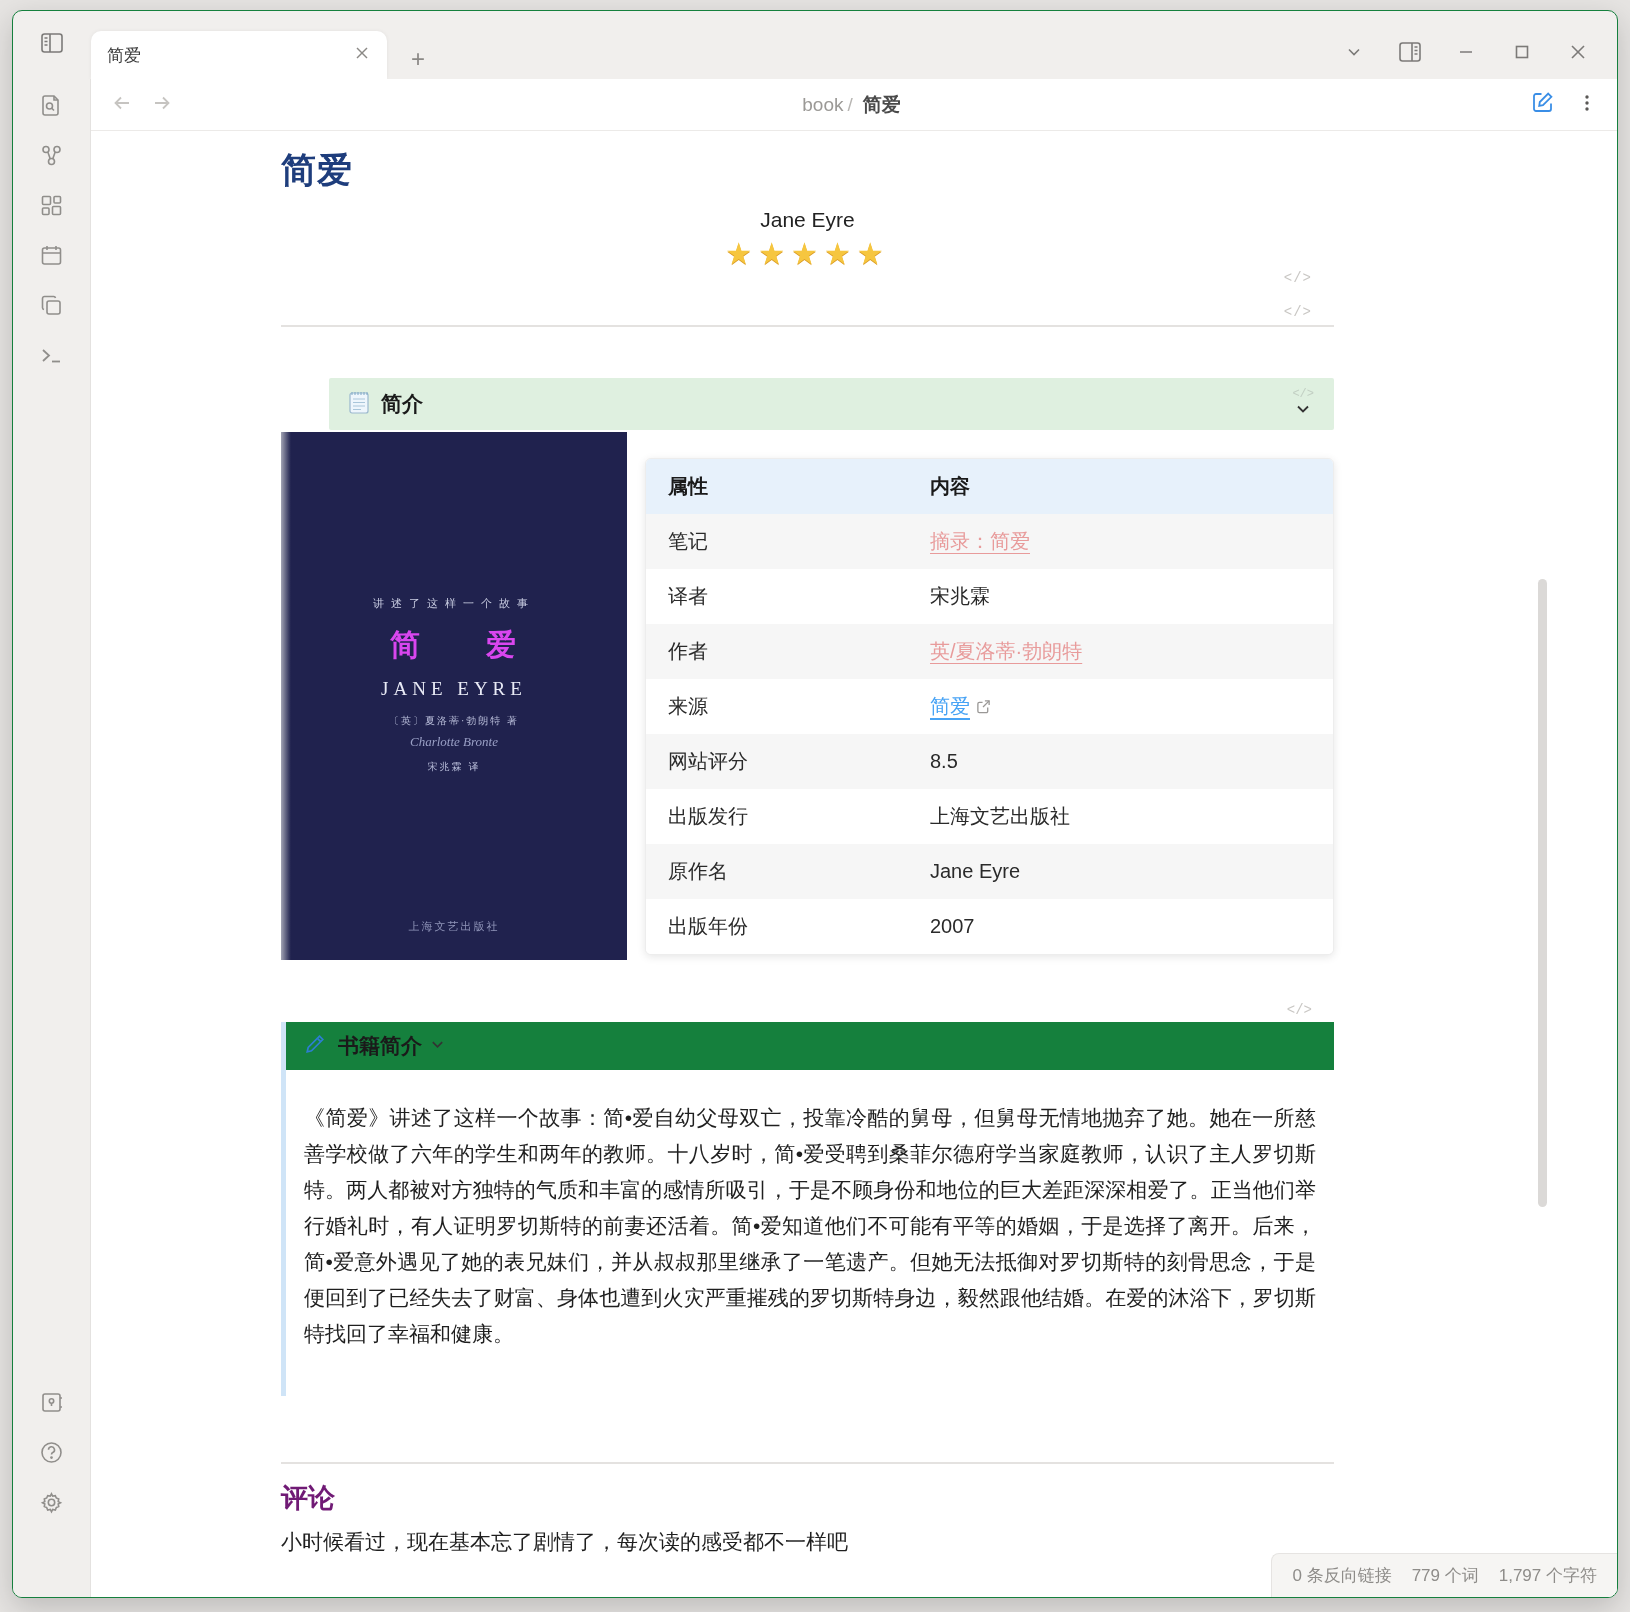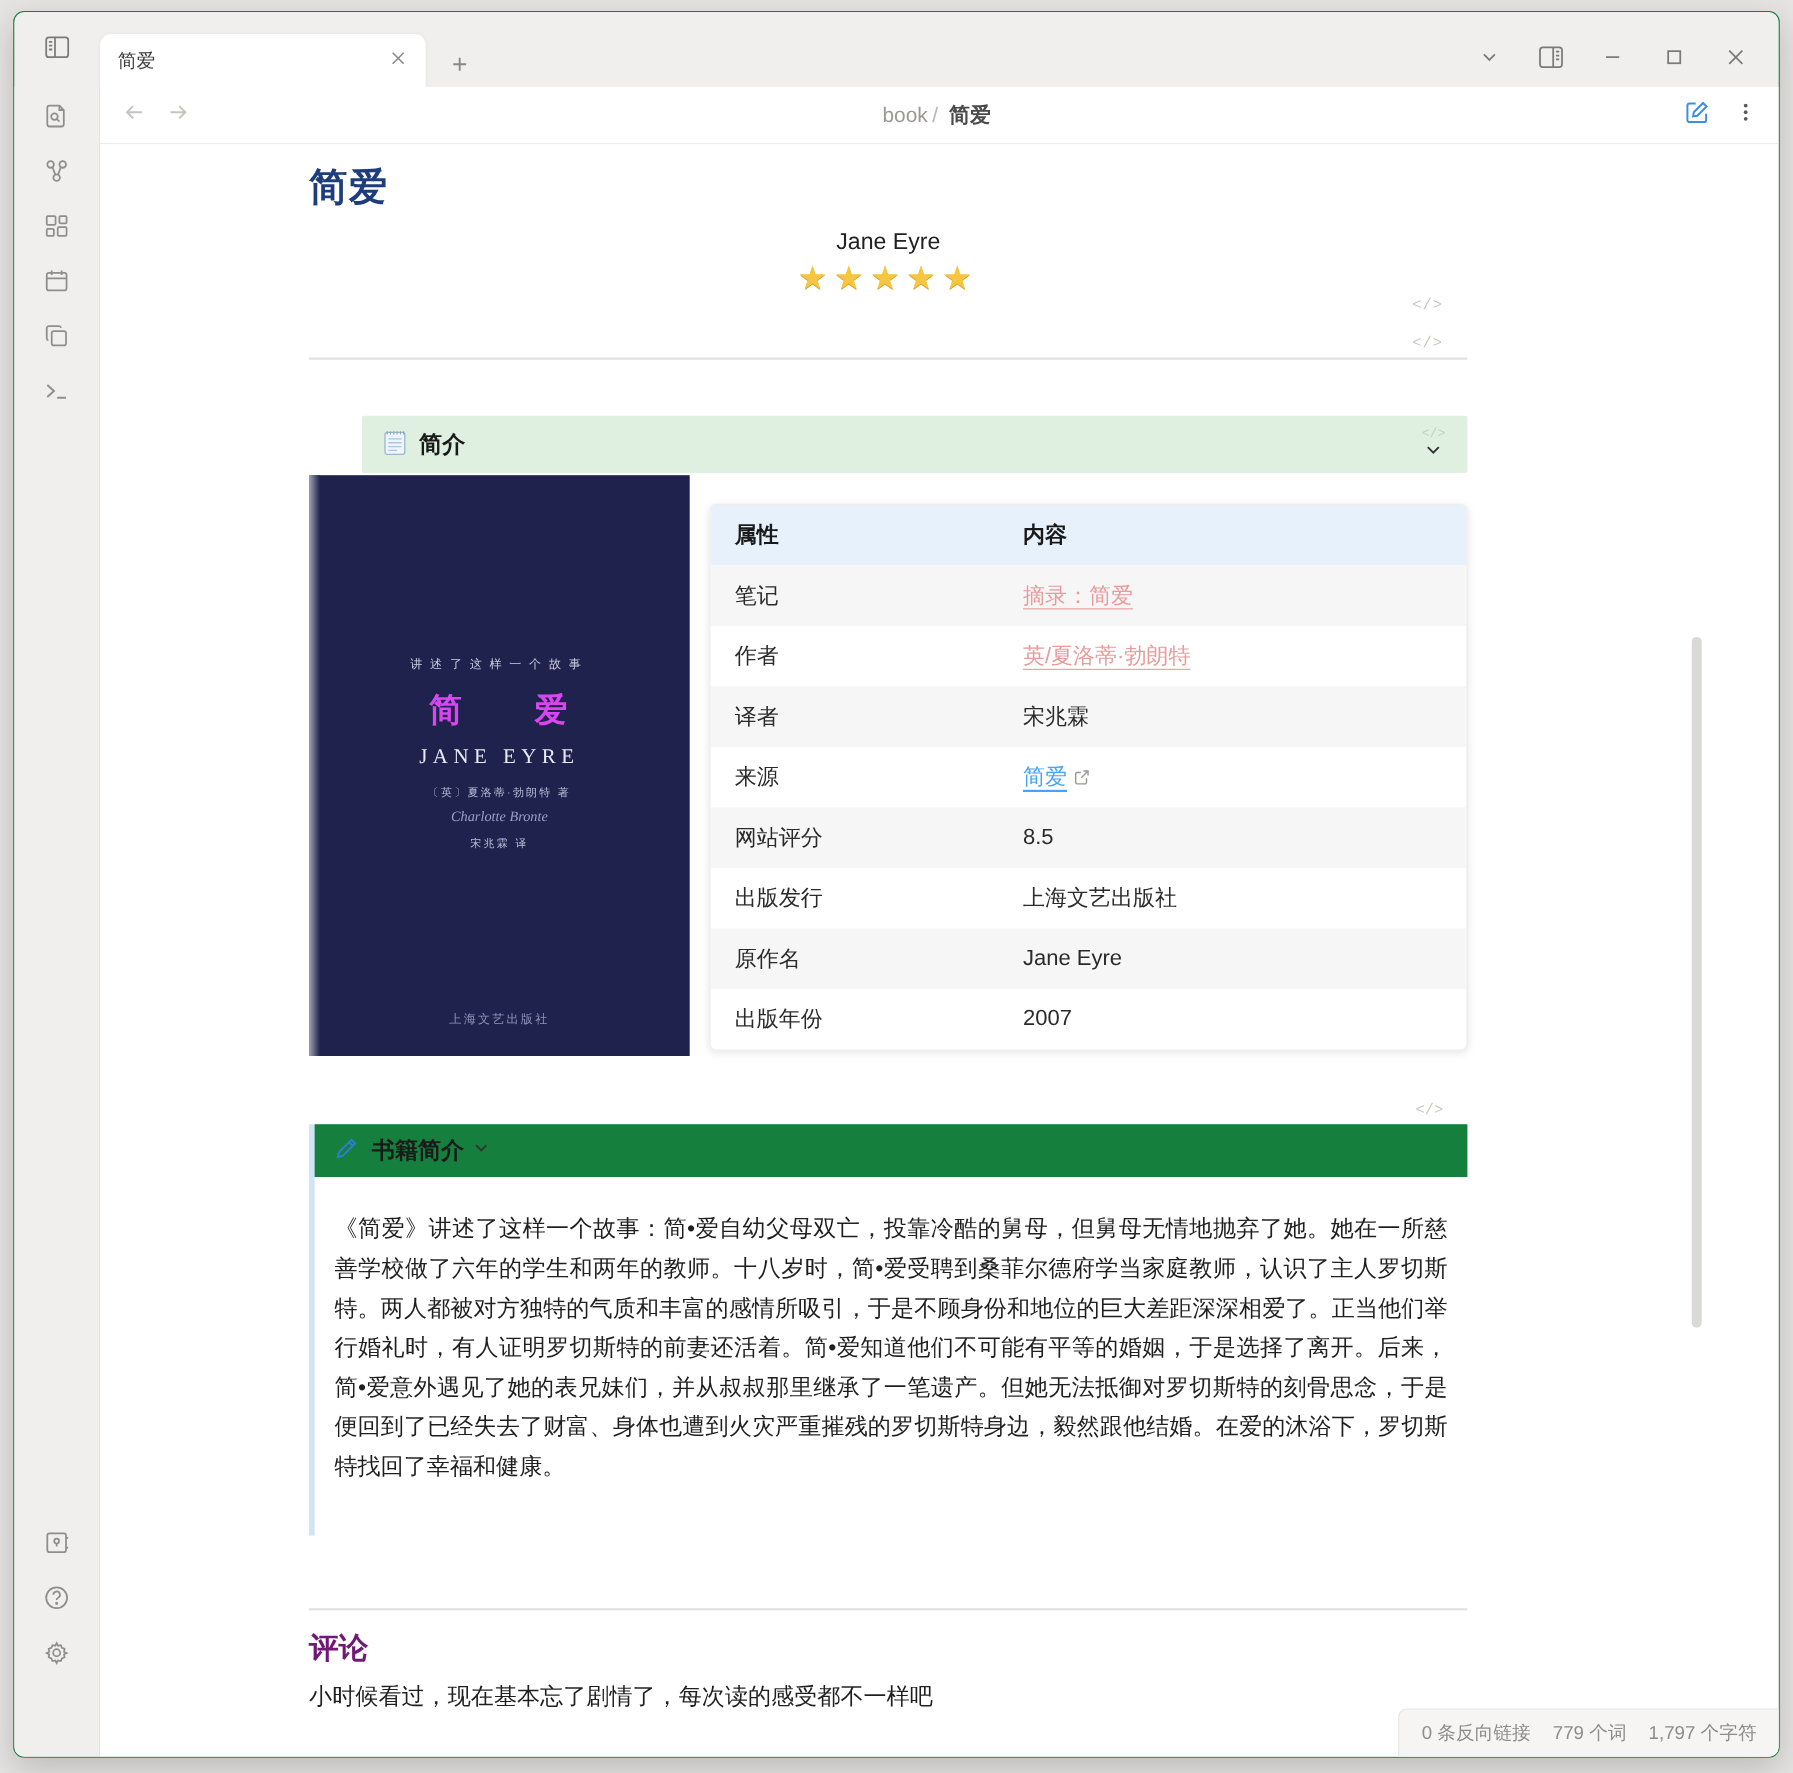--- a/index.html
+++ b/index.html
@@ -358,26 +358,26 @@
                 <div class="it-header">
                   <span>属性</span>
                   <span>内容</span>
                 </div>
                 <div id="table-rows">
                     <div class="it-row">
                       <span>笔记</span>
                       <span><a class="link-ref">摘录：简爱</a></span>
                     </div>
                     <div class="it-row">
+                      <span>译者</span>
+                      <span>宋兆霖</span>
+                    </div>
+                    <div class="it-row">
                       <span>作者</span>
                       <span><a class="link-ref">英/夏洛蒂·勃朗特</a></span>
-                    </div>
-                    <div class="it-row">
-                      <span>译者</span>
-                      <span>宋兆霖</span>
                     </div>
                     <div class="it-row">
                       <span>来源</span>
                       <span><a class="link-ext">简爱</a><span><svg class="ext-ico" width="15" height="15" viewBox="0 0 16 16" fill="none" stroke="#9a9896" stroke-width="1.4">
                             <path d="M12.5 9v4a1.5 1.5 0 0 1-1.5 1.5H3.5A1.5 1.5 0 0 1 2 13V5a1.5 1.5 0 0 1 1.5-1.5H7"></path>
                             <path d="M9.5 2H14v4.5"></path>
                             <line x1="14" y1="2" x2="7.5" y2="8.5"></line>
                           </svg></span></span>
                     </div>
                     <div class="it-row">

